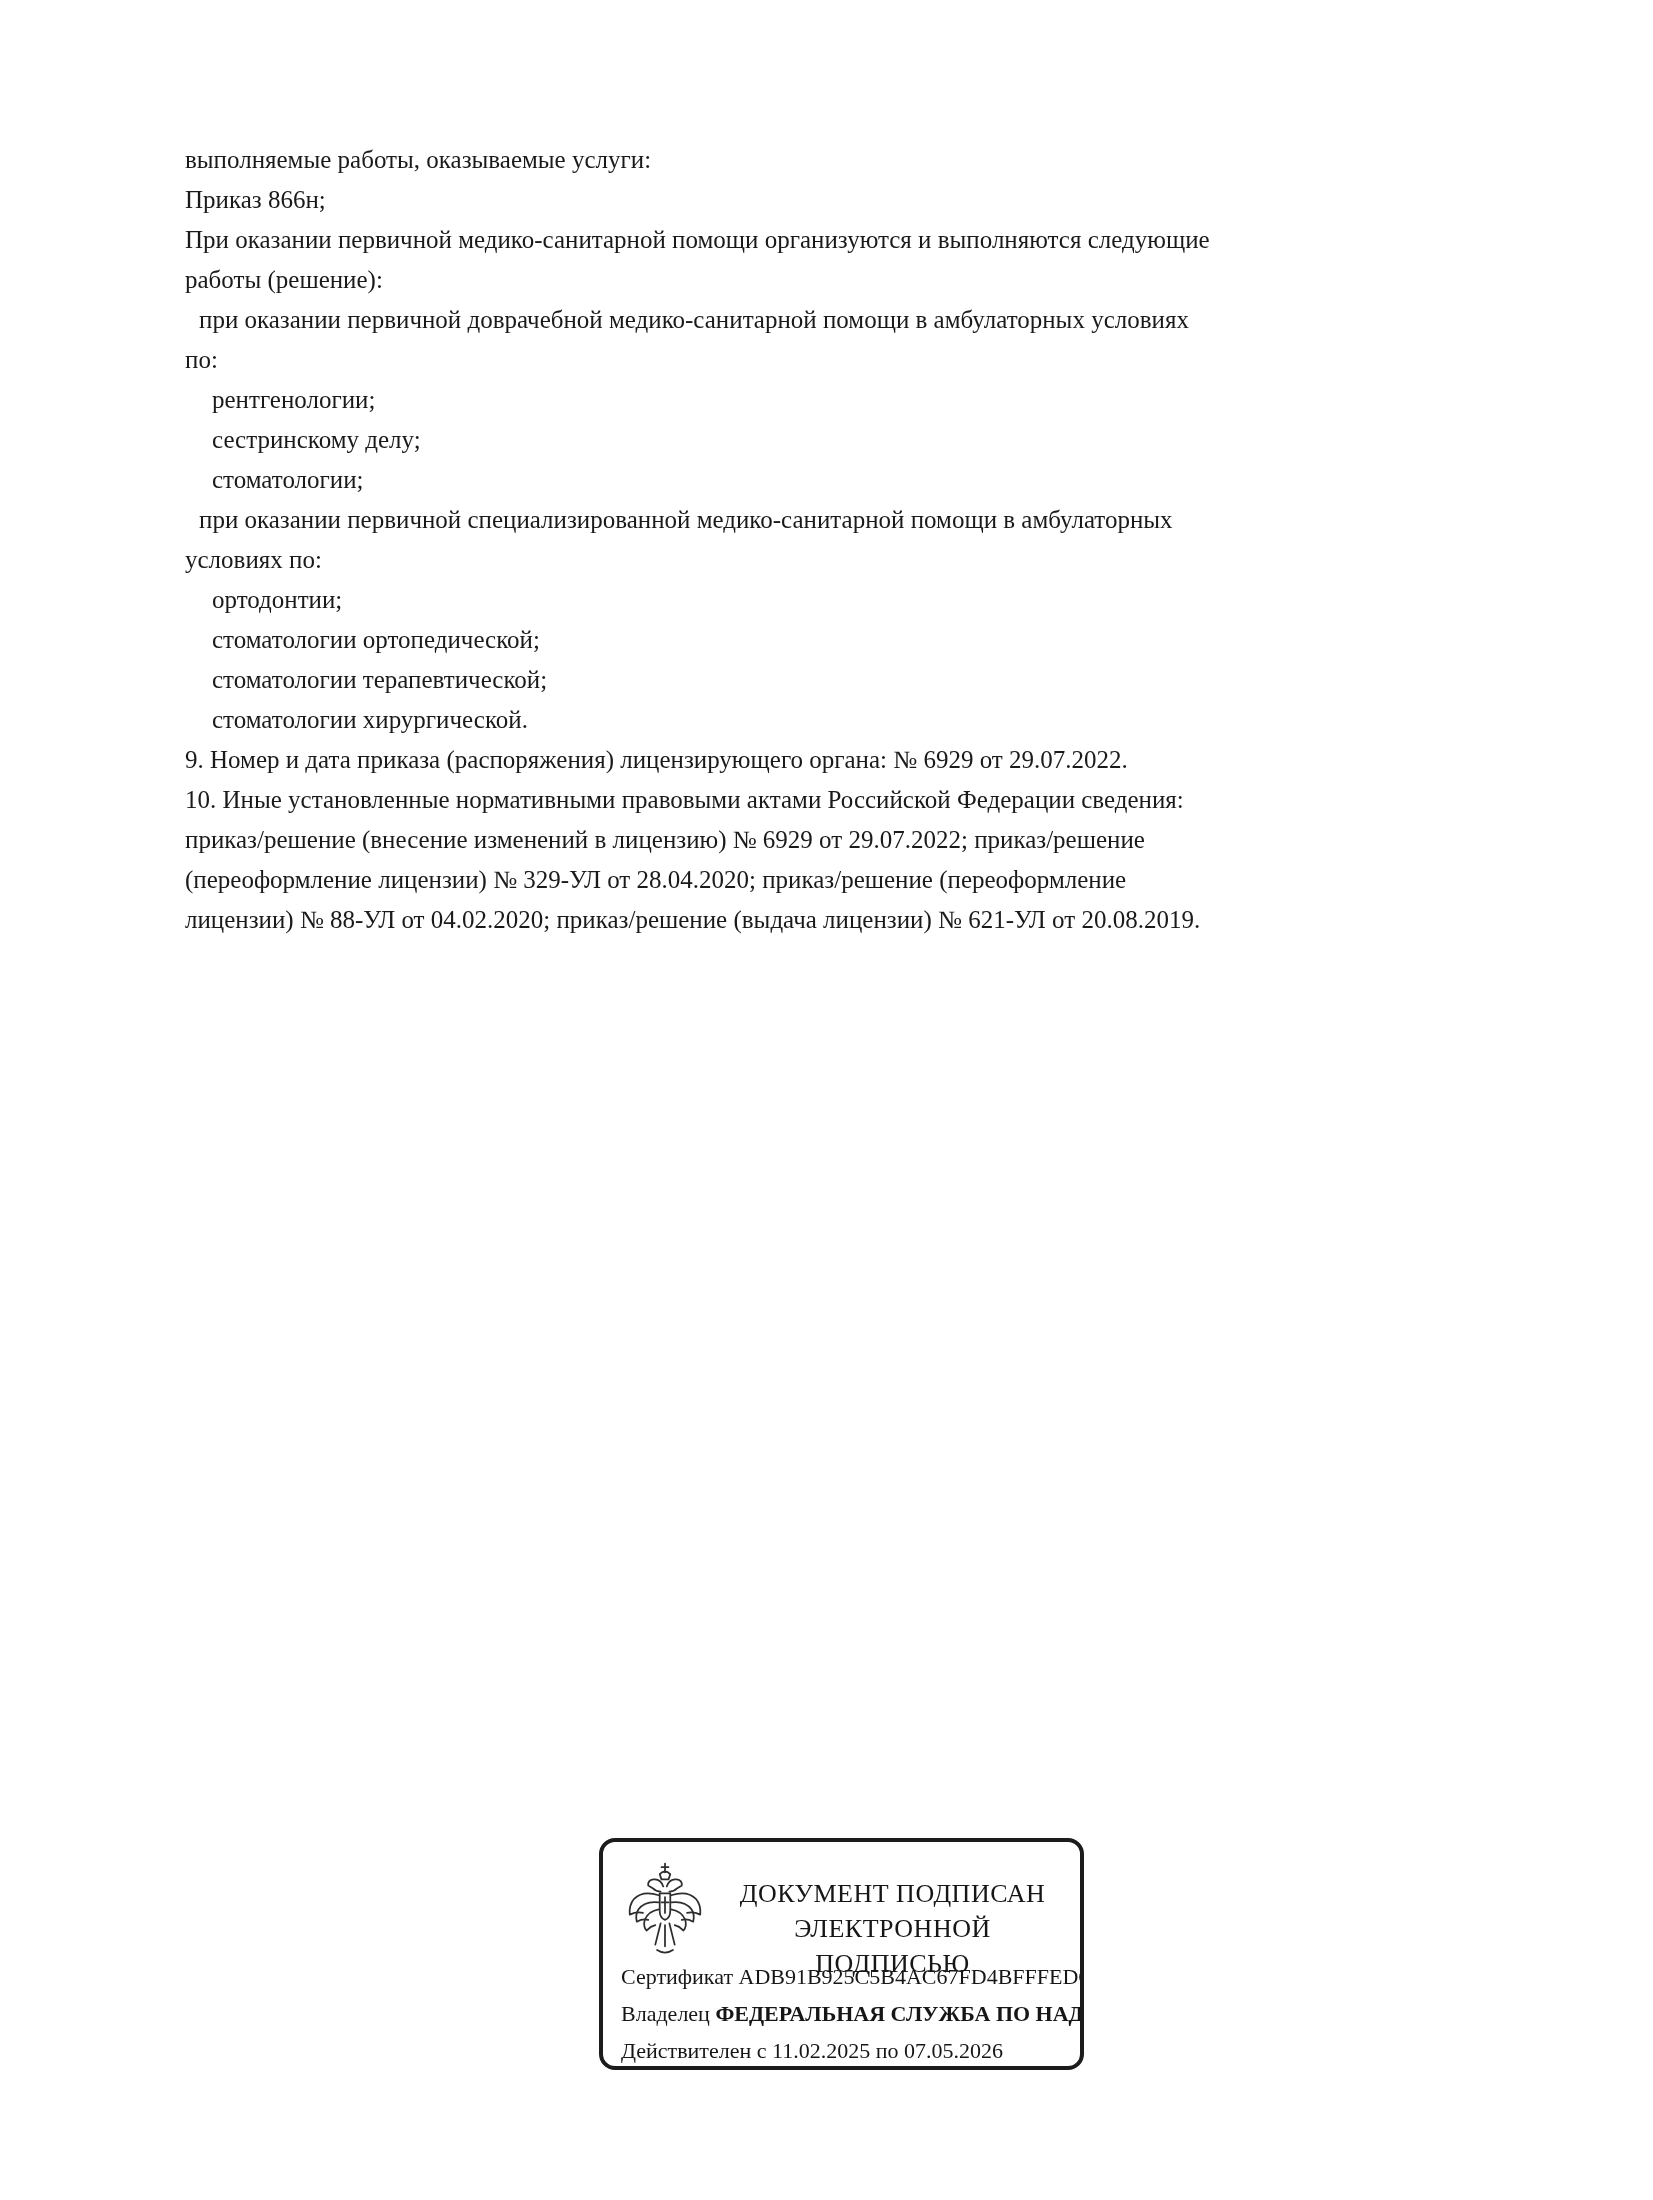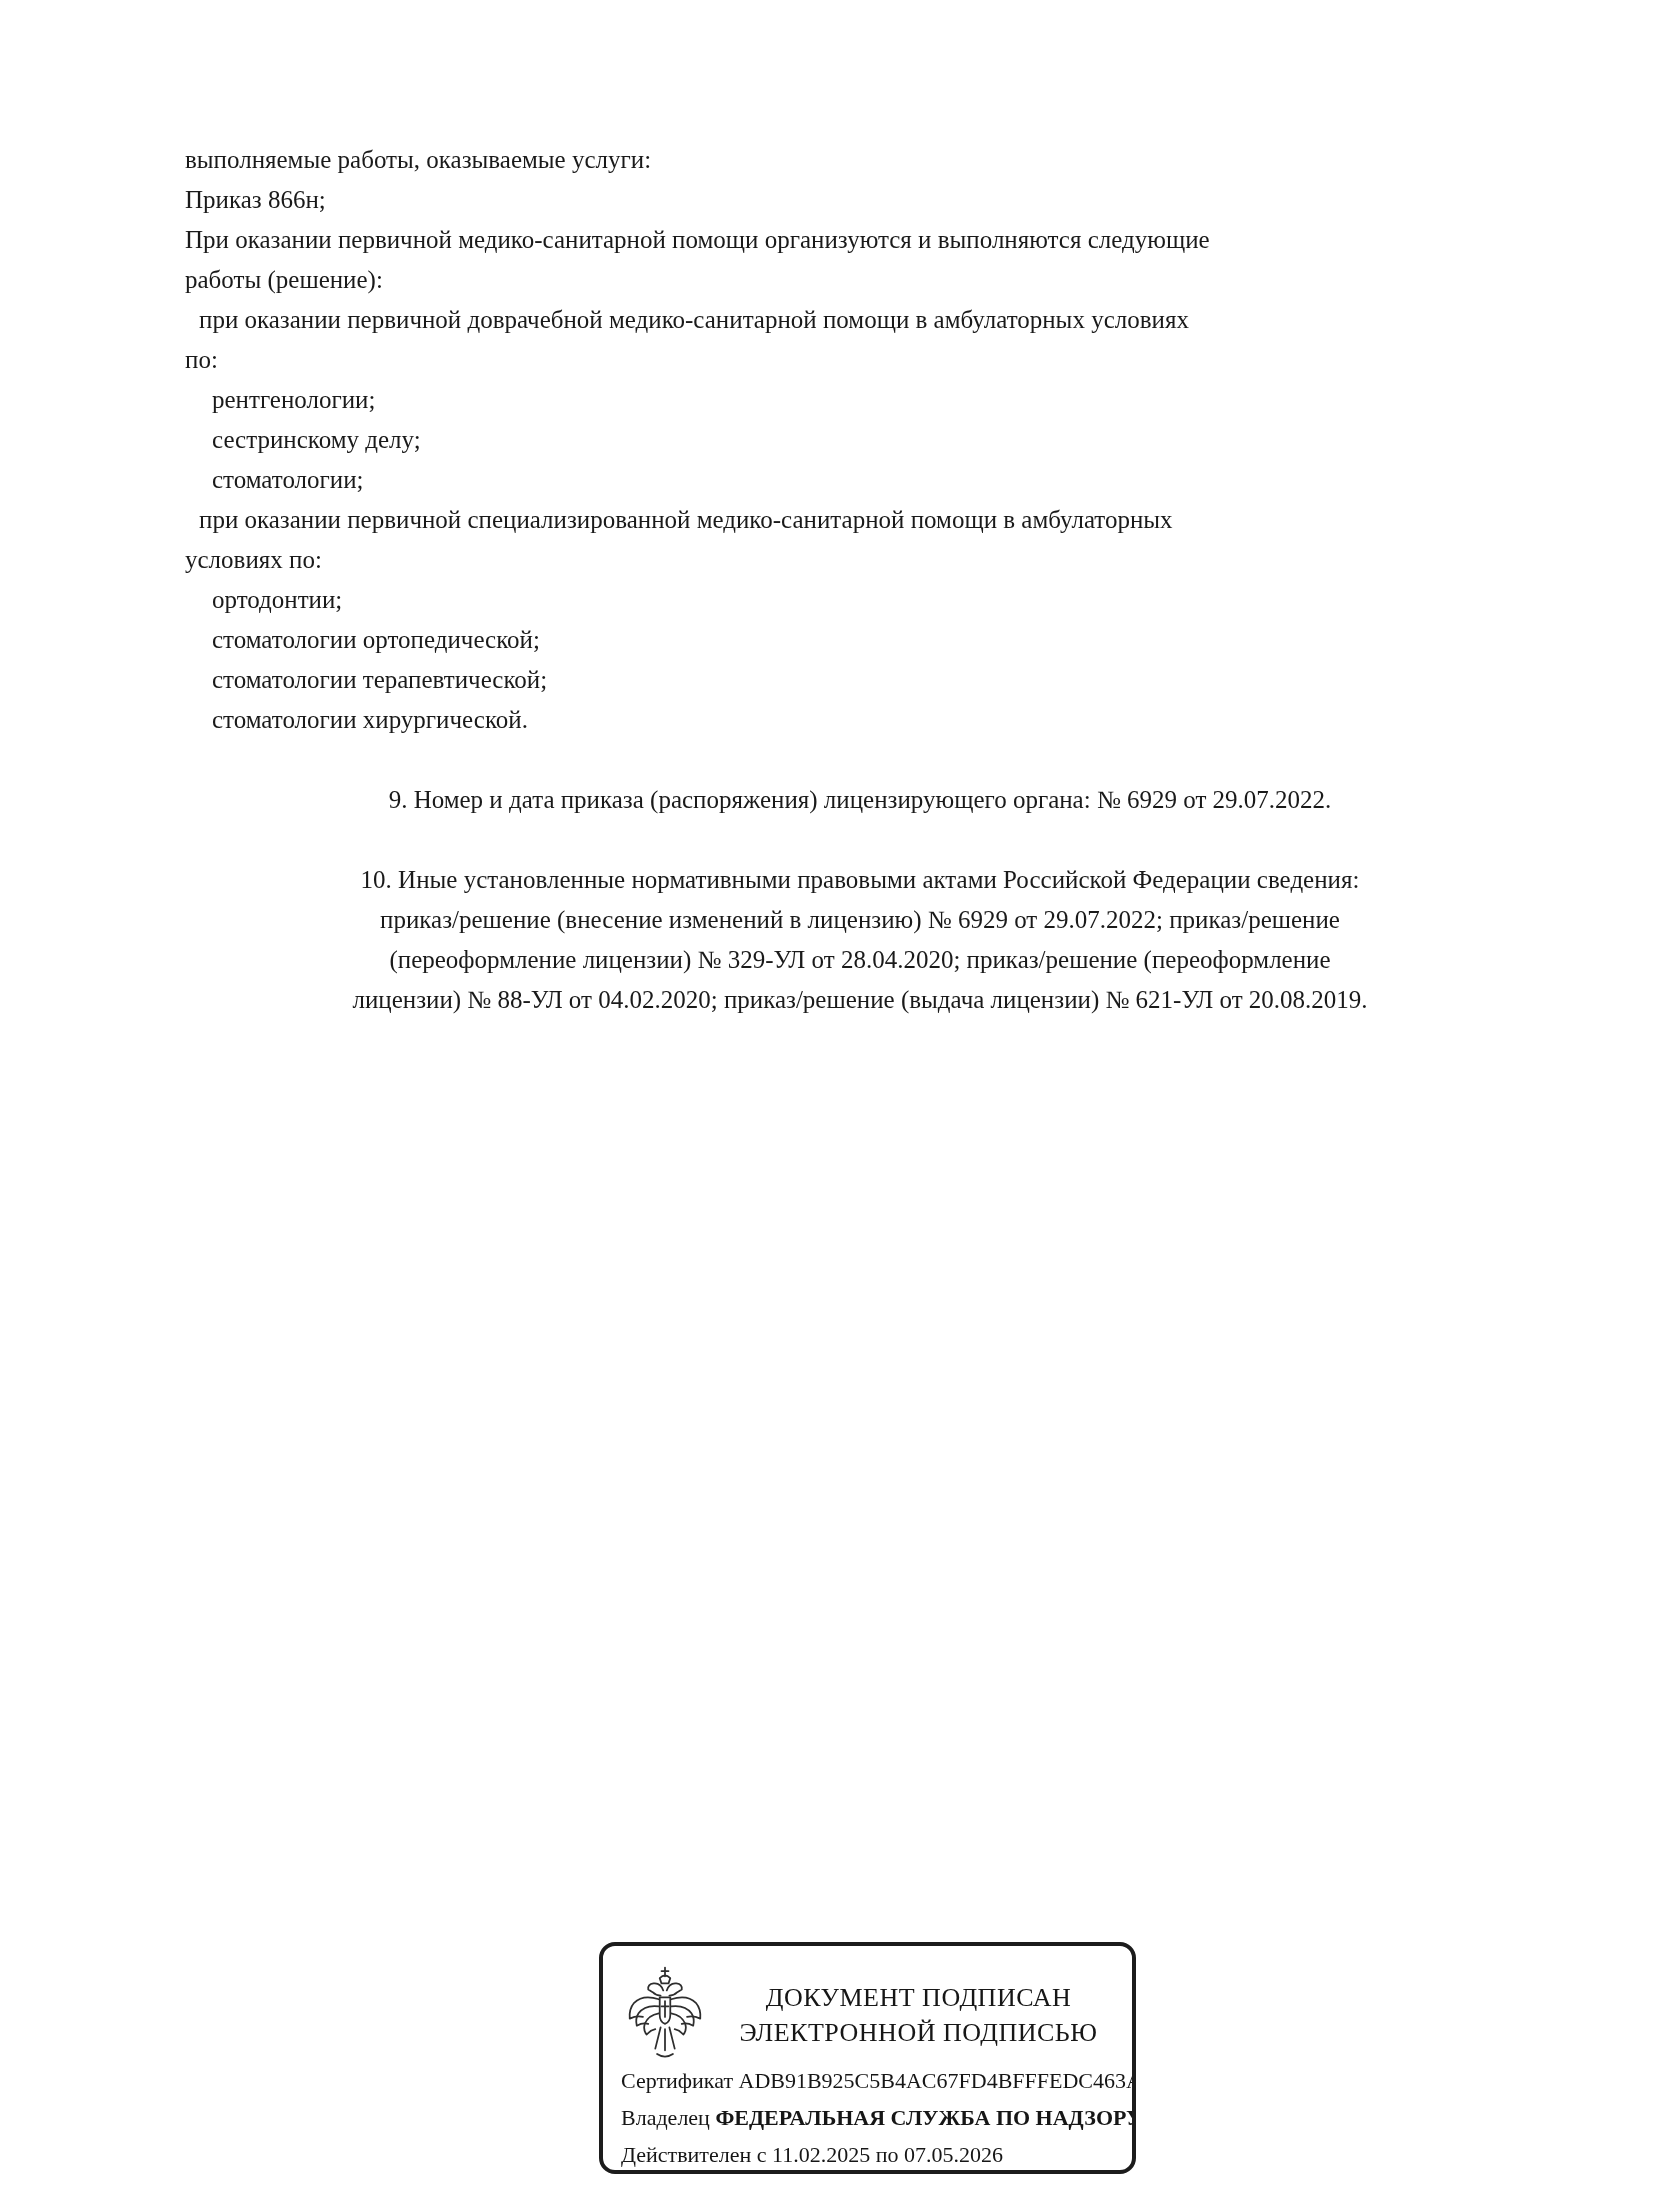--- a/index.html
+++ b/index.html
@@ -9,29 +9,29 @@
     background:#ffffff;
     font-family:"Liberation Serif","DejaVu Serif",serif;
     color:#1a1a1a;
     overflow:hidden;
   }
   .doc-text{
     position:absolute;
     left:185px;top:140px;width:1350px;
     font-size:25px;line-height:40px;
   }
-  .para + .para{margin-top:40px;text-align:center;}
+  .para + .para{}
   .line{white-space:pre-wrap;}
   .ind1{padding-left:14px;}
   .ind2{padding-left:27px;}
 
   .stamp{
     position:absolute;
-    left:599px;top:1942px;
-    width:537px;height:232px;
+    left:599px;top:1838px;
+    width:485px;height:232px;
     box-sizing:border-box;
     border:4px solid #1c1c1c;
     border-radius:16px;
     background:#ffffff;
     overflow:hidden;
   }
   .stamp-emblem{
     position:absolute;left:22px;top:18px;
   }
   .stamp-title{

